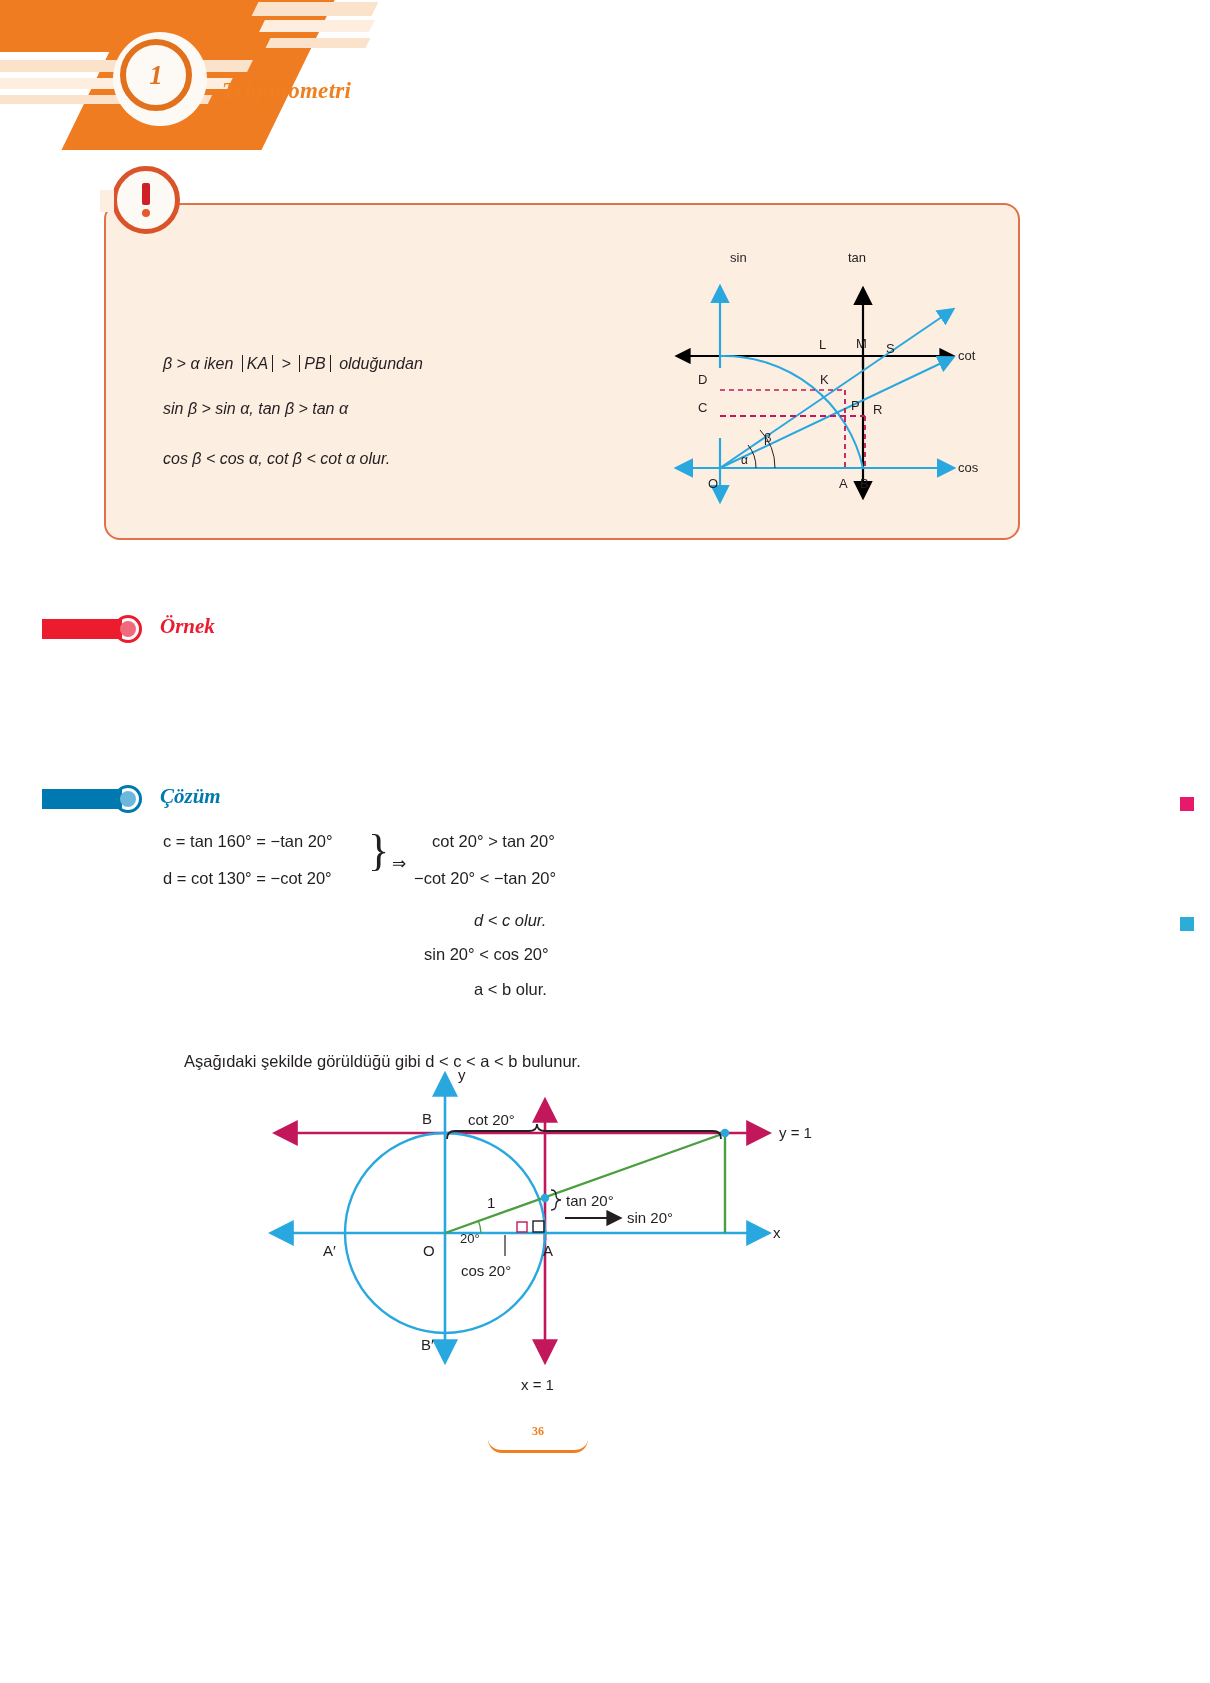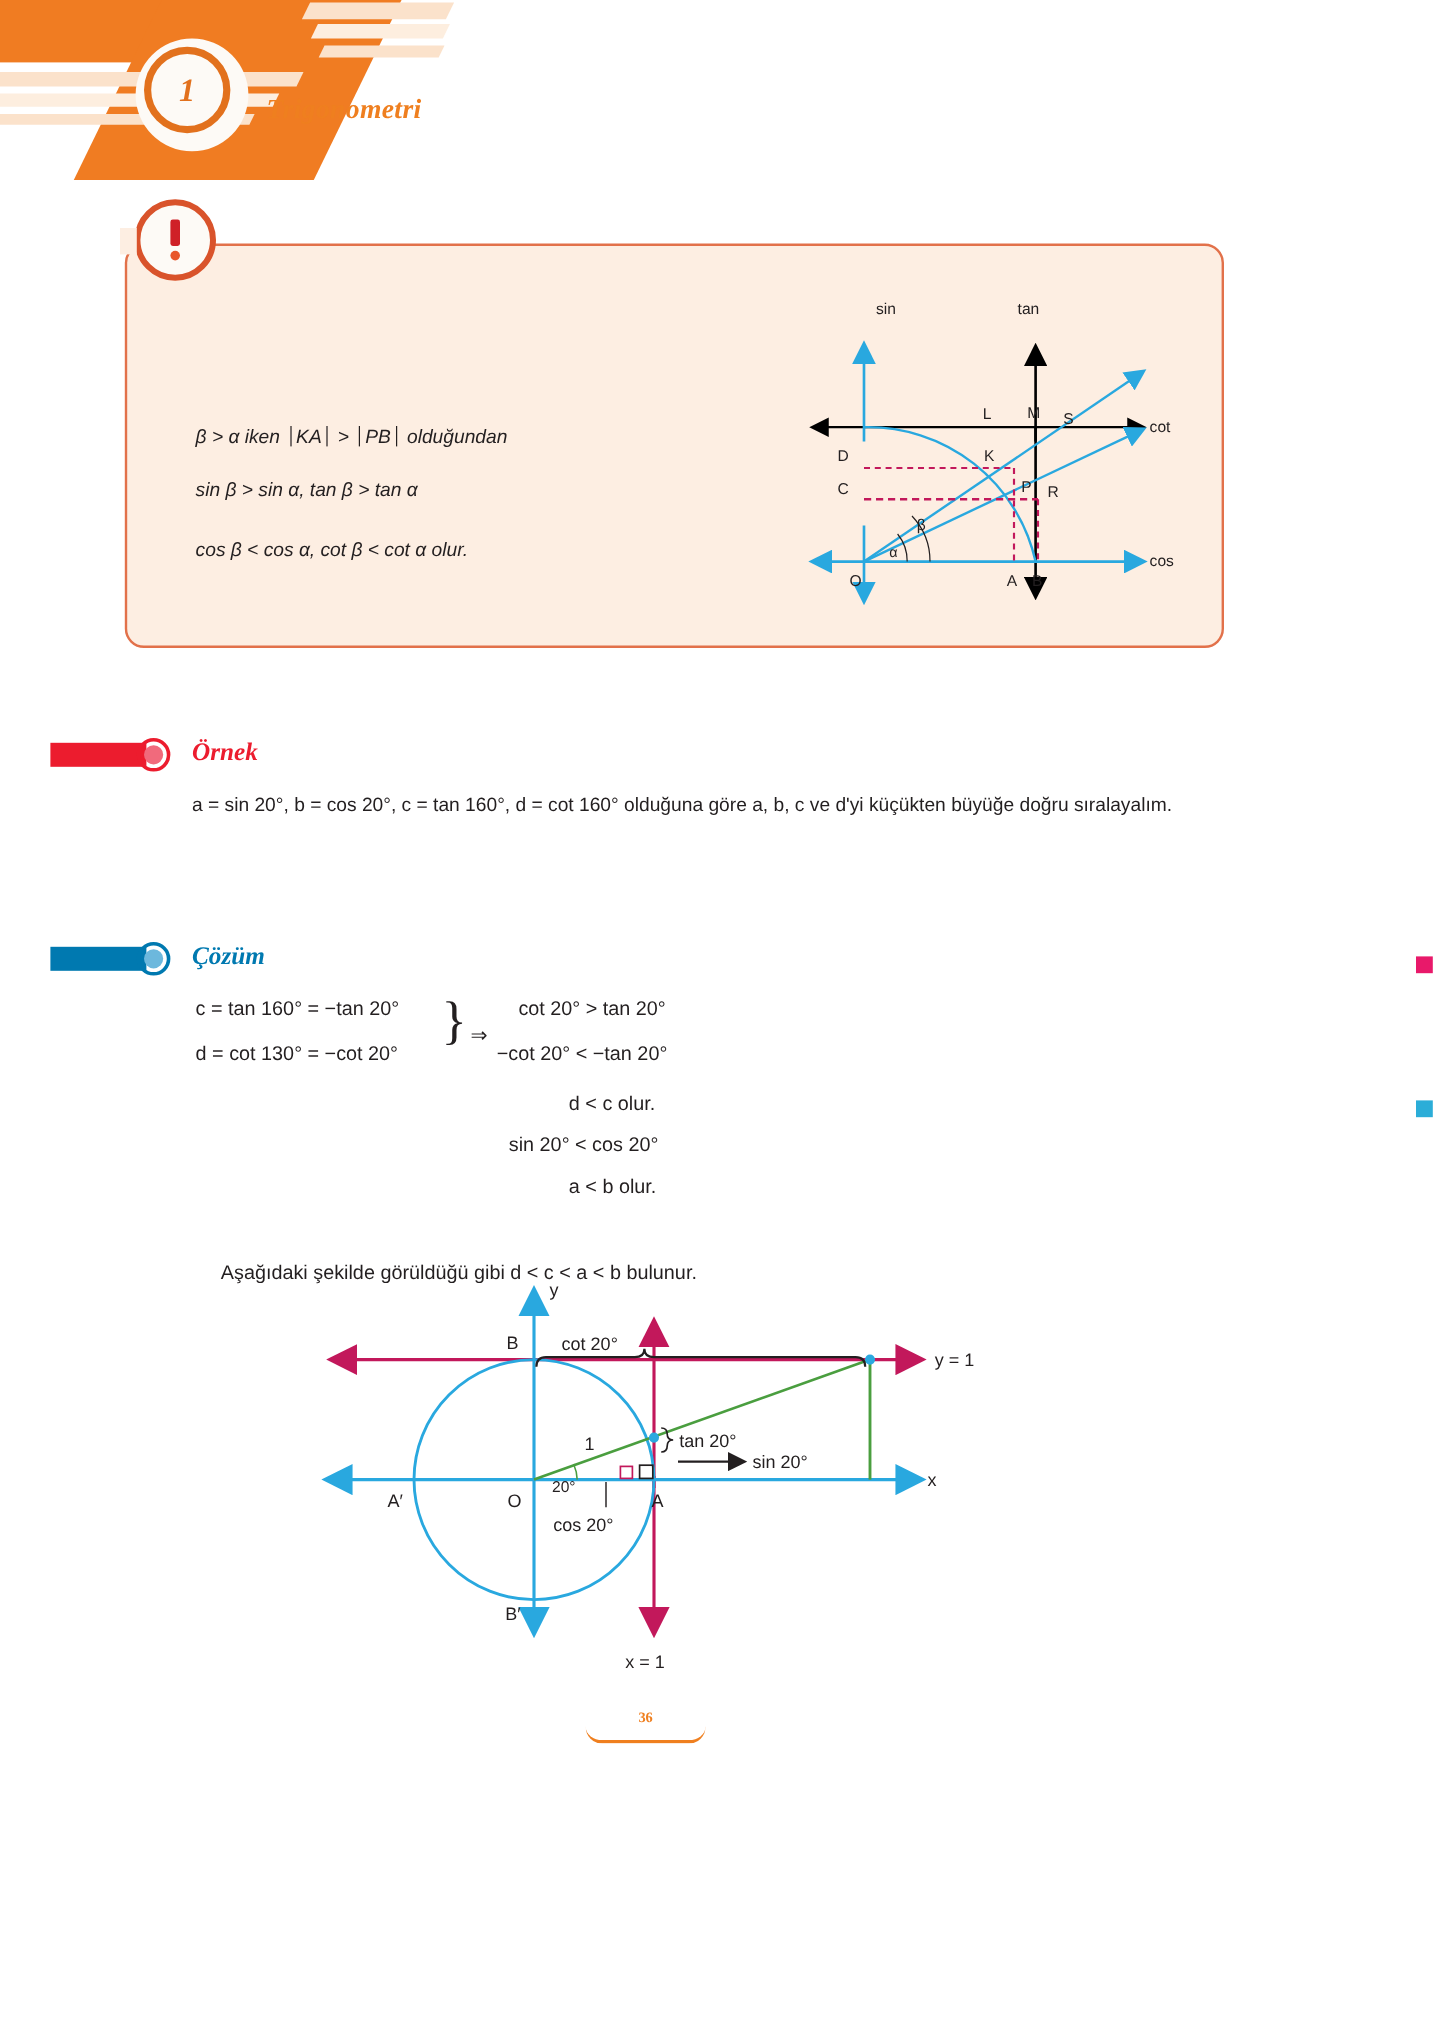--- a/index.html
+++ b/index.html
@@ -124,21 +124,21 @@
   .eq{position:absolute;font-size:16.5px;color:#231f20;white-space:nowrap;}
   .eq-c{left:163px;top:832px;}
   .eq-d{left:163px;top:869px;}
   .brace{
     position:absolute;left:368px;top:829px;font-size:44px;line-height:44px;
     font-family:"Liberation Serif","DejaVu Serif",serif;font-weight:300;
   }
   .impl{position:absolute;left:392px;top:853px;font-size:17px;}
   .eq-r1{left:432px;top:832px;}
   .eq-r2{left:414px;top:869px;}
-  .eq-dc{left:474px;top:911px;}
+  .eq-dc{left:474px;top:911px;font-style:italic;}
   .eq-sc{left:424px;top:945px;}
   .eq-ab{left:474px;top:980px;}
   .concl{left:184px;top:1028px;margin-top:24px;}
 
   
   .side-mark{position:absolute;width:14px;height:14px;}
   .side-mark.m1{left:1180px;top:797px;background:#e8196a;}
   .side-mark.m2{left:1180px;top:917px;background:#2badd8;}
 
   
@@ -254,21 +254,20 @@
     <text x="81" y="226" font-size="12" fill="#231f20">α</text>
   </svg>
 
   <div class="sec sec-ornek">
     <div class="sec-bar"></div>
     <div class="sec-ring"></div>
     <div class="sec-ring2"></div>
     <div class="sec-label">Örnek</div>
   </div>
 
-  <div class="body-text ex-text"><span class="indent"></span><span>a = sin 20°,   b = cos 20°,   c = tan 160°,   d = cot 160° olduğuna göre a, b, c ve d'yi küçükten büyüğe doğru sıralayalım.</span></div>
 
   <div class="sec sec-cozum">
     <div class="sec-bar"></div>
     <div class="sec-ring"></div>
     <div class="sec-ring2"></div>
     <div class="sec-label">Çözüm</div>
   </div>
 
   <div class="eq eq-c">c = tan 160° = −tan 20°</div>
   <div class="eq eq-d">d = cot 130° = −cot 20°</div>

